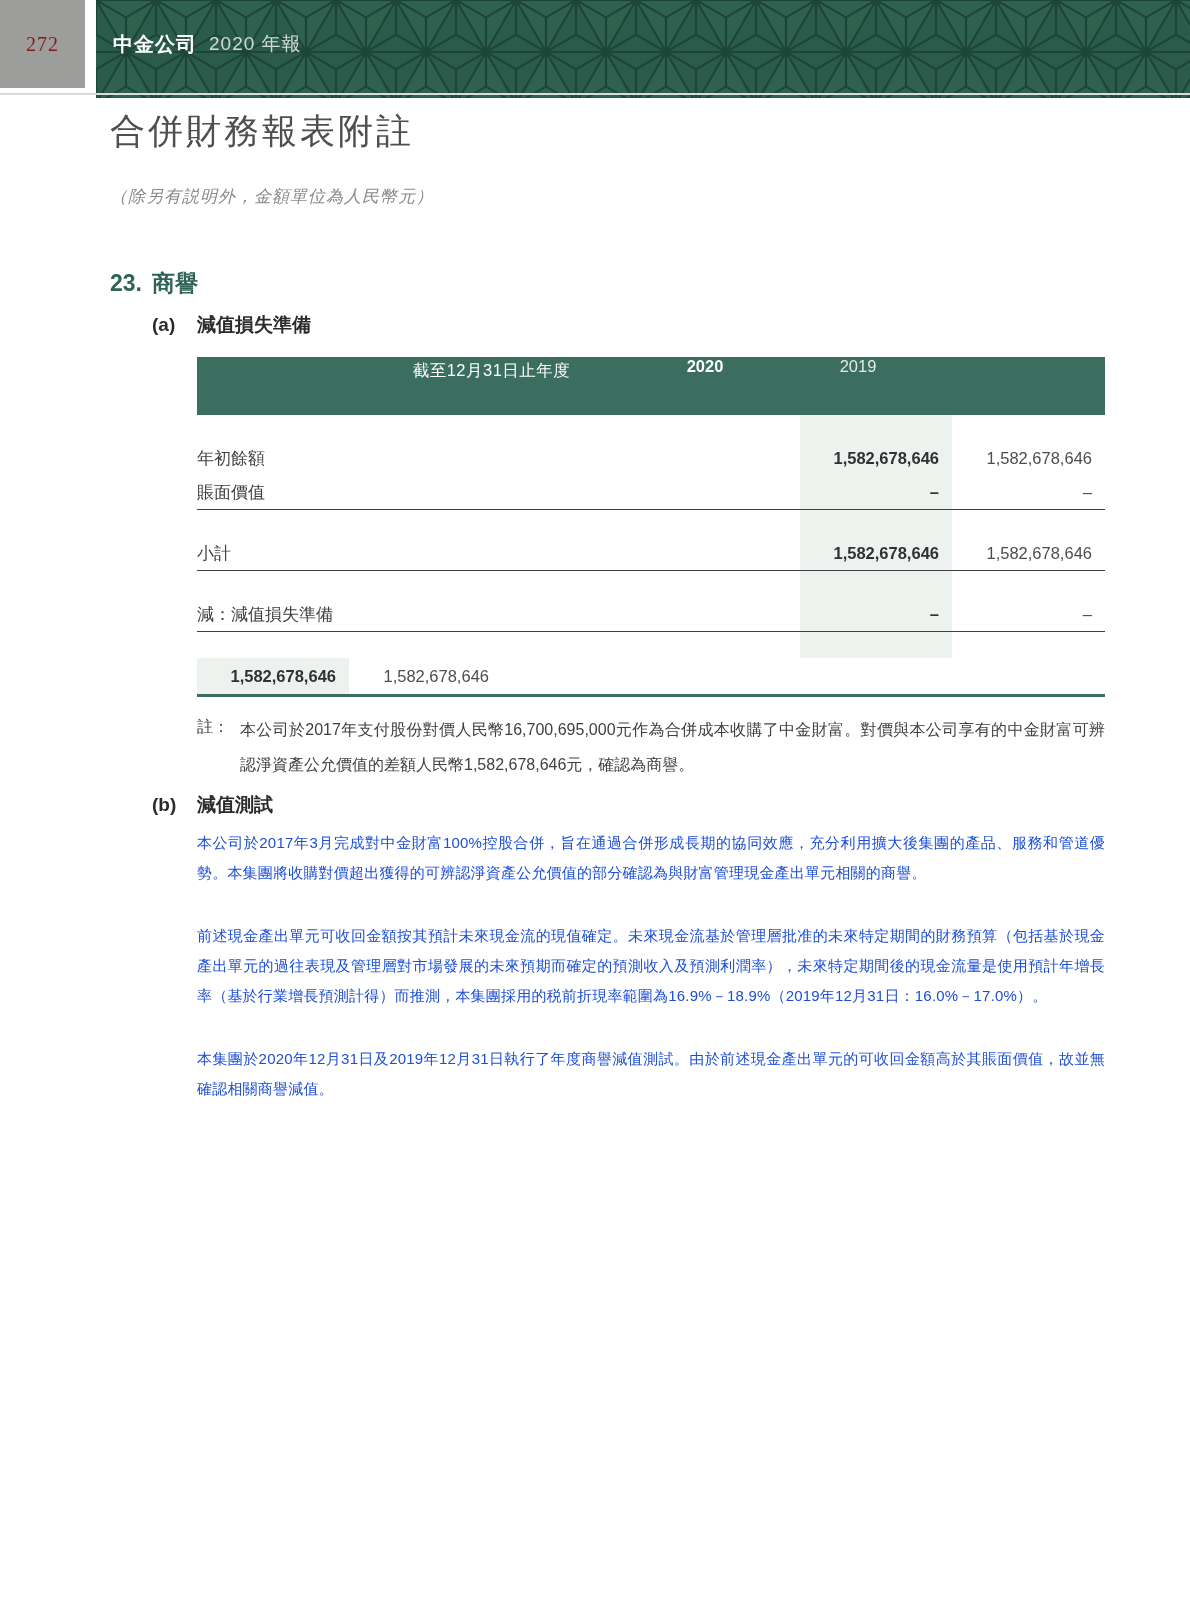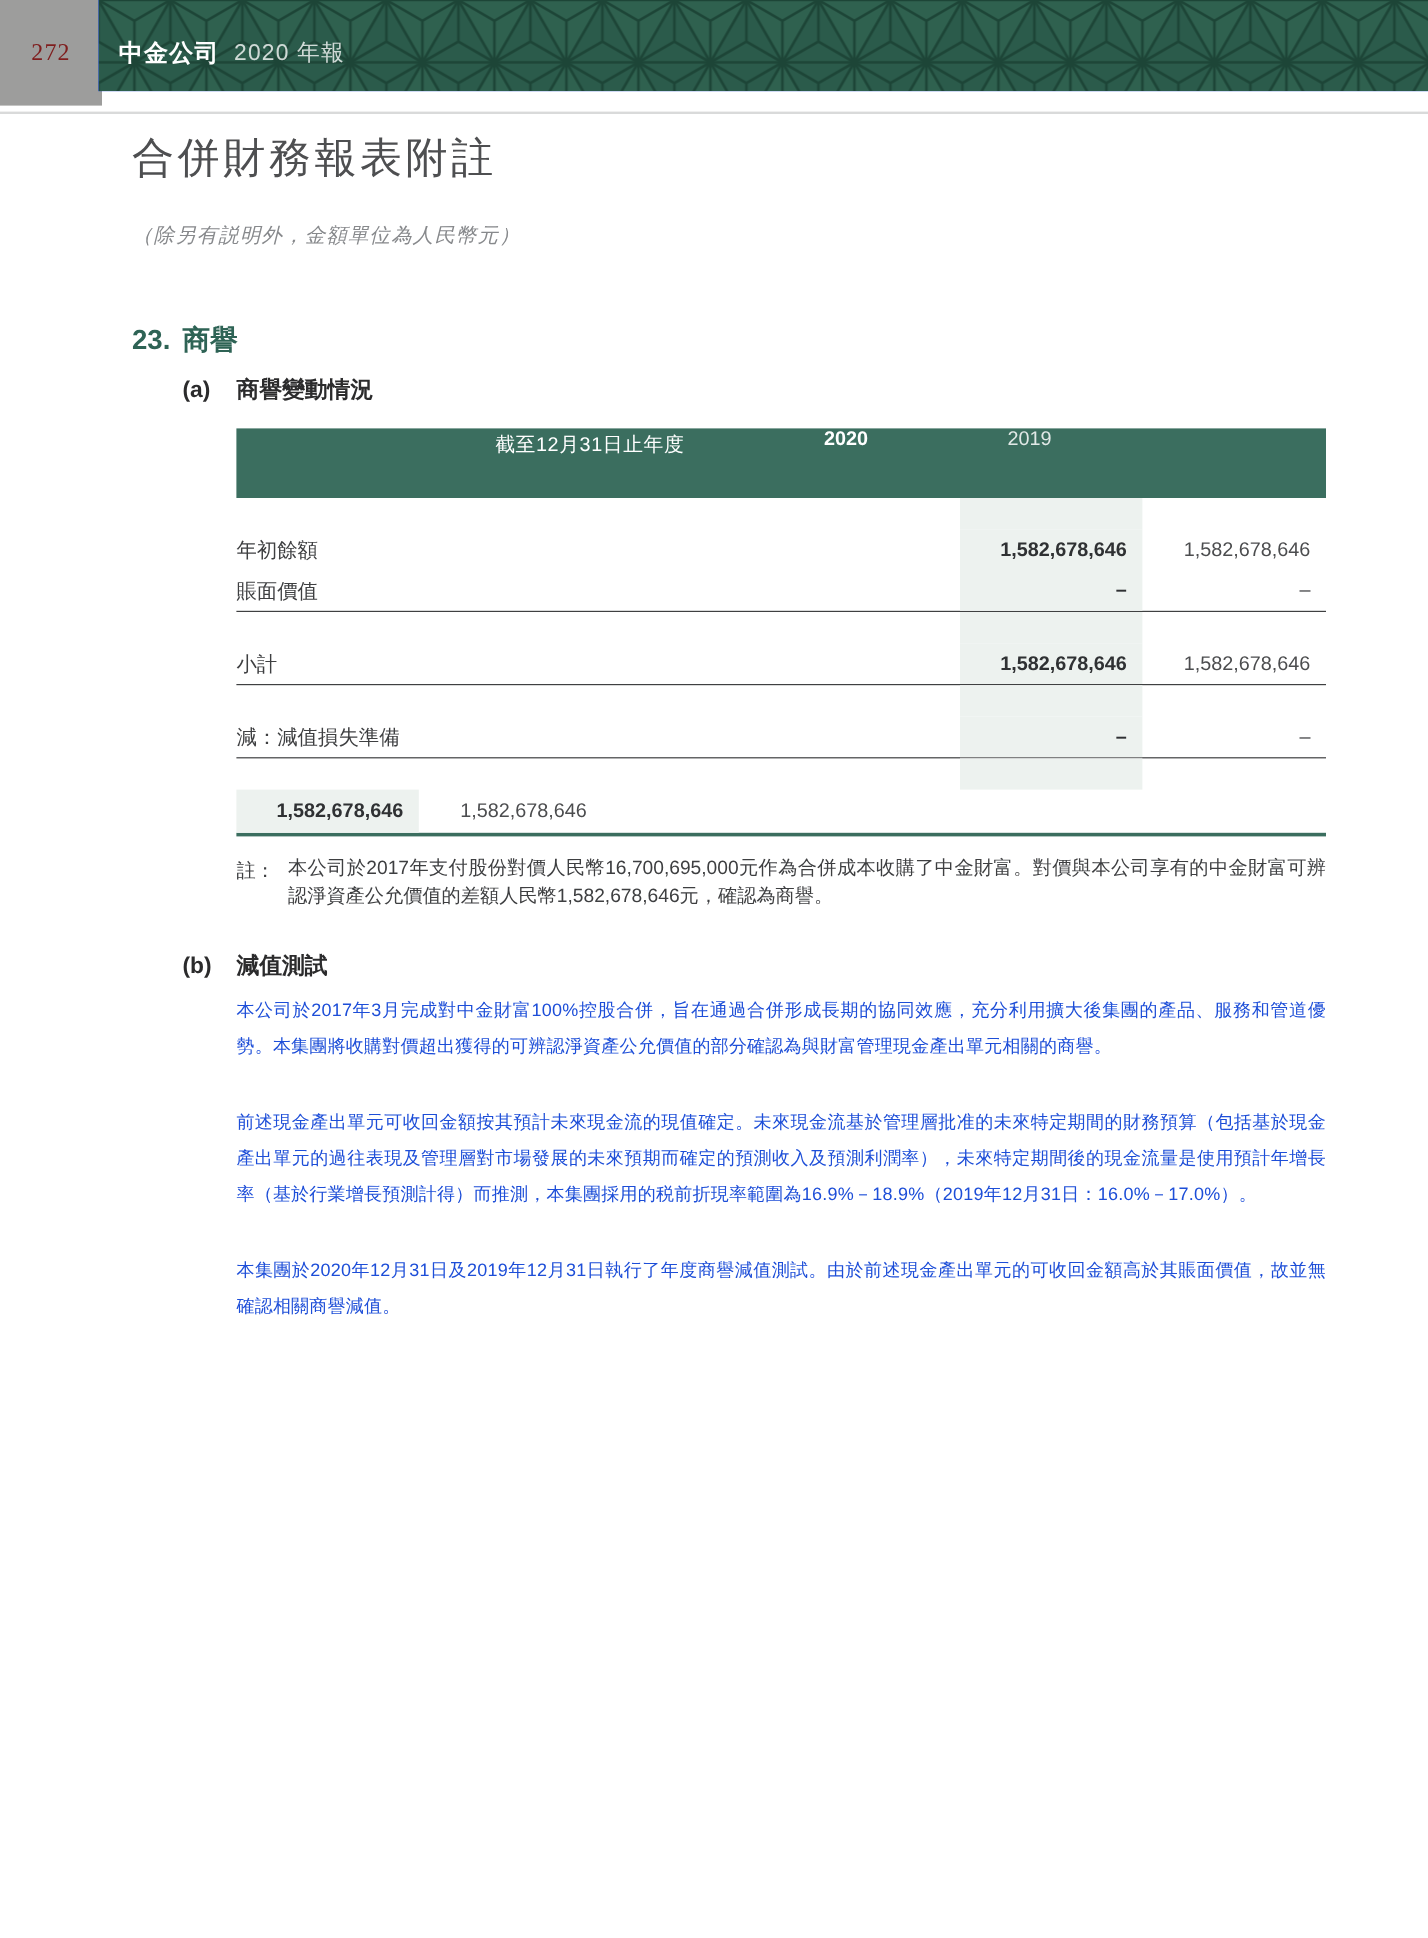--- a/index.html
+++ b/index.html
@@ -15,22 +15,22 @@
   .topbar{position:absolute;top:0;left:0;width:1190px;height:88px;}
   .pagenum-box{
     position:absolute;left:0;top:0;width:85px;height:88px;
     background:#9d9d9c;display:flex;align-items:center;justify-content:center;
   }
   .pagenum{
     font-family:"Liberation Serif","DejaVu Serif",serif;
     font-size:20px;color:#7f1d1d;letter-spacing:1px;
   }
   .brand-band{
-    position:absolute;left:82px;top:0;right:0;height:76px;
-    background:#1d4ed8;overflow:hidden;
+    position:absolute;left:96px;top:0;right:0;height:98px;
+    background:#d946ef;overflow:hidden;
   }
   .brand-band svg.pattern{position:absolute;left:0;top:0;width:100%;height:100%;display:block;}
   .brand-text{
     position:absolute;left:17px;top:0;height:88px;display:flex;align-items:center;z-index:2;
   }
   .brand{font-size:20px;font-weight:700;color:#ffffff;letter-spacing:1px;}
   .brand-year{font-size:19px;font-weight:400;color:rgba(255,255,255,0.78);margin-left:12px;letter-spacing:1px;}
   .header-rule{position:absolute;top:93px;left:0;width:1190px;height:2px;background:#d9dada;}
   
   .doc-title{
@@ -70,21 +70,21 @@
   .hl{background:#edf2ef;}
   .trow.spacer{height:26px;}
   .trow.data{height:34px;}
   .trow.data.last{height:36px;}
   .num20{font-size:16.5px;font-weight:700;color:#2f3133;}
   .bline{border-bottom:1px solid #3f4041;}
   .gline{border-bottom:3px solid #3b6e5f;}
   
   .note{position:absolute;left:197px;top:712px;width:908px;display:flex;}
   .note-label{width:43px;flex:none;font-size:16px;color:#3e3f41;line-height:29px;}
-  .note-text{flex:1;margin:0;font-size:16px;line-height:24px;color:#3e3f41;text-align:justify;}
+  .note-text{flex:1;margin:0;font-size:16px;line-height:35px;color:#3e3f41;text-align:justify;}
   
   .paras{position:absolute;left:197px;top:828px;width:908px;}
   .para{margin:0 0 33px 0;font-size:15px;line-height:30px;color:#1d4ed8;text-align:justify;letter-spacing:0.2px;}
 </style>
 </head>
 <body>
 
 <div class="page">
 
   <div class="topbar">
@@ -121,21 +121,21 @@
   <div class="header-rule"></div>
 
   <h1 class="doc-title">合併財務報表附註</h1>
   <p class="doc-subtitle">（除另有説明外，金額單位為人民幣元）</p>
 
   <div class="sec-head">
     <span class="sec-no">23.</span><span>商譽</span>
   </div>
 
   <div class="sub-head sub-head-a">
-    <span class="sub-label">(a)</span><span>商譽變動情況</span>
+    <span class="sub-label">(a)</span><span>減值損失準備</span>
   </div>
 
   <div class="gtable">
     <div class="thead">
       <div class="period">截至12月31日止年度</div>
       <div class="yrow">
         <div class="ysp"></div>
         <div class="y2020">2020</div>
         <div class="y2019">2019</div>
       </div>

